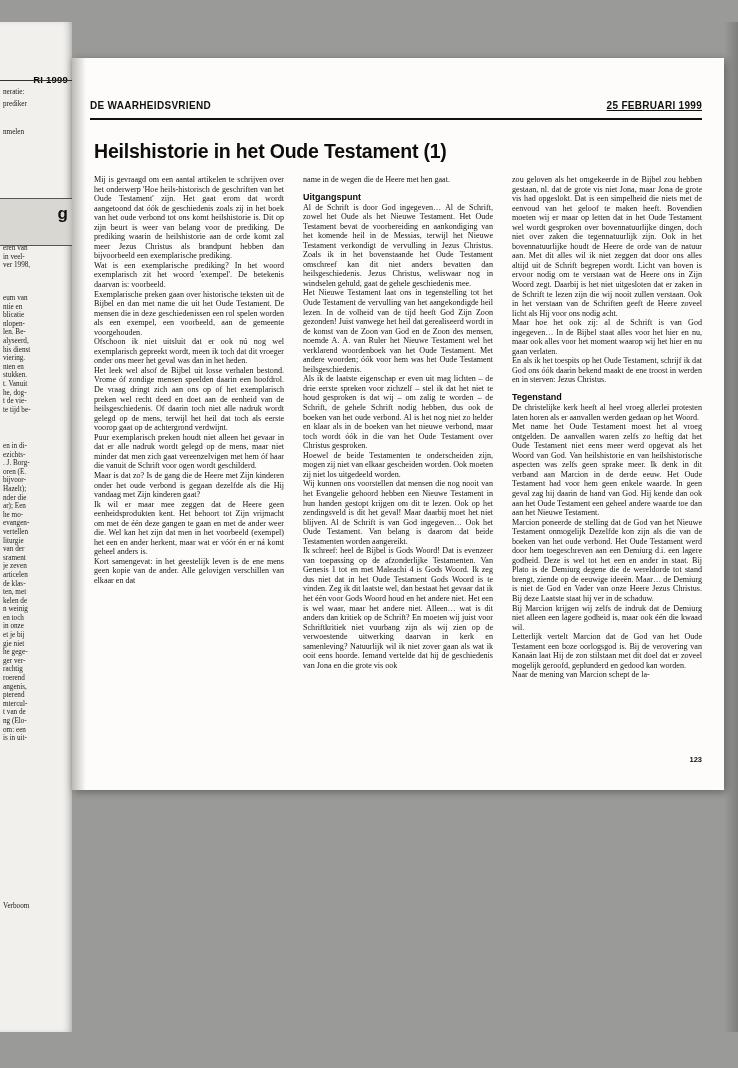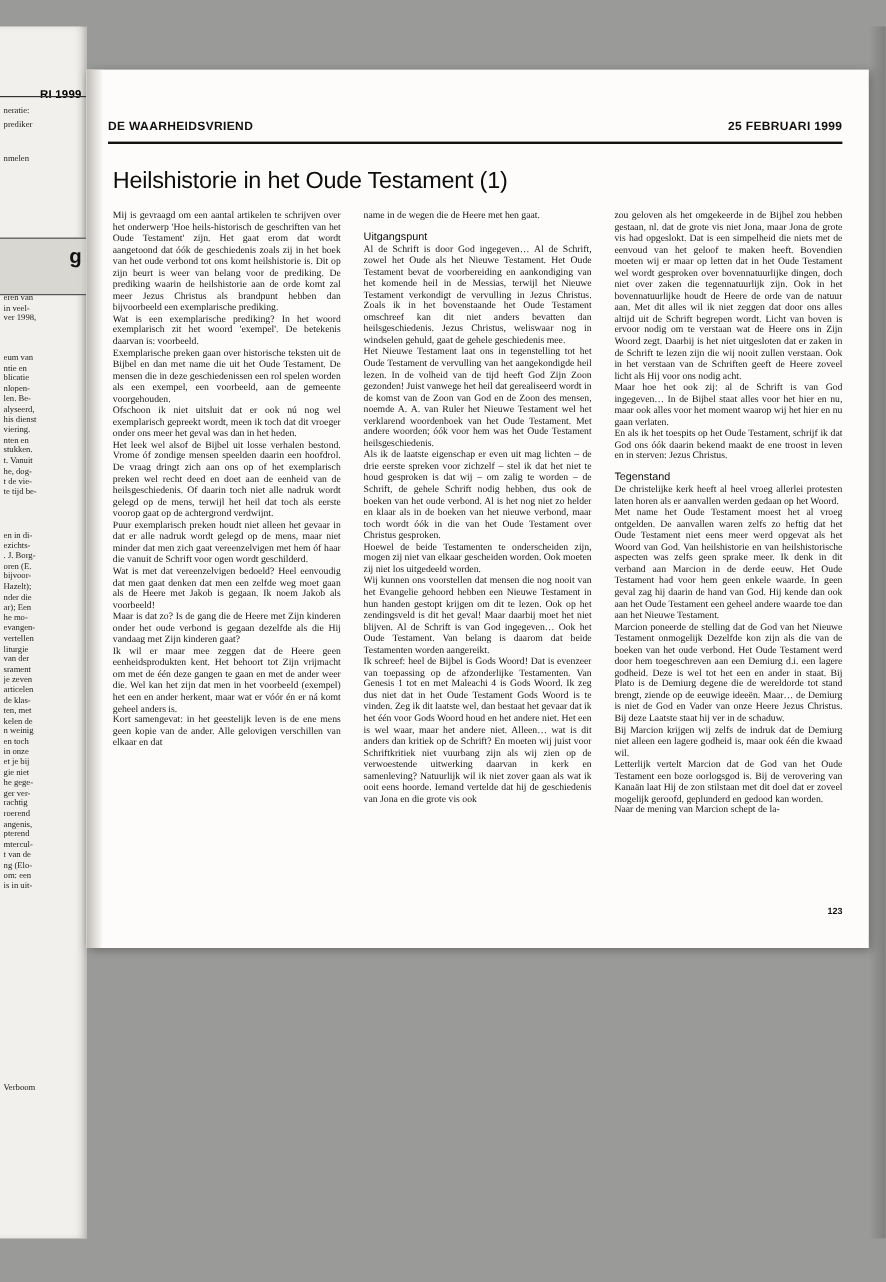--- a/index.html
+++ b/index.html
@@ -91,36 +91,36 @@
     position: absolute;
     left: 18px; right: 22px; top: 42px;
     height: 16px;
     font-family: "Liberation Sans", sans-serif;
     font-size: 10px;
     font-weight: bold;
     letter-spacing: 0.3px;
     color: #111;
   }
   .header .hl { position: absolute; left: 0; top: 0; }
-  .header .hr { position: absolute; right: 0; top: 0; }
+  .header .hr { position: absolute; right: 0; top: 0; text-decoration: underline; }
   .header-rule {
     position: absolute;
     left: 18px; right: 22px;
     top: 60px;
     height: 1.5px;
     background: #111;
   }
   .article-title {
     position: absolute;
     left: 22px;
     top: 82px;
     width: 600px;
     font-family: "Liberation Sans", sans-serif;
     font-size: 19.5px;
-    font-weight: normal;
+    font-weight: bold;
     color: #0d0d0d;
     letter-spacing: -0.2px;
   }
   .cols {
     position: absolute;
     left: 22px;
     top: 117px;
     width: 608px;
     height: 855px;
   }
@@ -141,21 +141,21 @@
     text-align: justify;
     color: #131313;
     text-indent: 0;
     hyphens: auto;
   }
   .col p + p { margin-top: 0; }
   .col h3 {
     margin: 7px 0 1px 0;
     font-family: "Liberation Sans", sans-serif;
     font-size: 9px;
-    font-weight: normal;
+    font-weight: bold;
     color: #0d0d0d;
   }
   .col h3:first-child { margin-top: 0; }
   .page-number {
     position: absolute;
     right: 22px;
     bottom: 26px;
     font-family: "Liberation Sans", sans-serif;
     font-size: 7.5px;
     font-weight: bold;
@@ -249,41 +249,40 @@
 
     <div class="cols">
 
       <div class="col c1">
         <p>Mij is gevraagd om een aantal artikelen te schrijven over het onderwerp 'Hoe heils-historisch de geschriften van het Oude Testament' zijn. Het gaat erom dat wordt aangetoond dat óók de geschiedenis zoals zij in het boek van het oude verbond tot ons komt heilshistorie is. Dit op zijn beurt is weer van belang voor de prediking. De prediking waarin de heilshistorie aan de orde komt zal meer Jezus Christus als brandpunt hebben dan bijvoorbeeld een exemplarische prediking.</p>
         <p>Wat is een exemplarische prediking? In het woord exemplarisch zit het woord 'exempel'. De betekenis daarvan is: voorbeeld.</p>
         <p>Exemplarische preken gaan over historische teksten uit de Bijbel en dan met name die uit het Oude Testament. De mensen die in deze geschiedenissen een rol spelen worden als een exempel, een voorbeeld, aan de gemeente voorgehouden.</p>
         <p>Ofschoon ik niet uitsluit dat er ook nú nog wel exemplarisch gepreekt wordt, meen ik toch dat dit vroeger onder ons meer het geval was dan in het heden.</p>
         <p>Het leek wel alsof de Bijbel uit losse verhalen bestond. Vrome óf zondige mensen speelden daarin een hoofdrol. De vraag dringt zich aan ons op of het exemplarisch preken wel recht deed en doet aan de eenheid van de heilsgeschiedenis. Of daarin toch niet alle nadruk wordt gelegd op de mens, terwijl het heil dat toch als eerste voorop gaat op de achtergrond verdwijnt.</p>
         <p>Puur exemplarisch preken houdt niet alleen het gevaar in dat er alle nadruk wordt gelegd op de mens, maar niet minder dat men zich gaat vereenzelvigen met hem óf haar die vanuit de Schrift voor ogen wordt geschilderd.</p>
-        <p>Wat is met dat vereenzelvigen bedoeld? Heel eenvoudig dat men gaat denken dat men een zelfde weg moet gaan als de Heere met Jakob is gegaan. Ik noem Jakob als voorbeeld!</p>
         <p>Maar is dat zo? Is de gang die de Heere met Zijn kinderen onder het oude verbond is gegaan dezelfde als die Hij vandaag met Zijn kinderen gaat?</p>
         <p>Ik wil er maar mee zeggen dat de Heere geen eenheidsprodukten kent. Het behoort tot Zijn vrijmacht om met de één deze gangen te gaan en met de ander weer die. Wel kan het zijn dat men in het voorbeeld (exempel) het een en ander herkent, maar wat er vóór én er ná komt geheel anders is.</p>
         <p>Kort samengevat: in het geestelijk leven is de ene mens geen kopie van de ander. Alle gelovigen verschillen van elkaar en dat</p>
       </div>
 
       <div class="col c2">
         <p>name in de wegen die de Heere met hen gaat.</p>
         <h3>Uitgangspunt</h3>
         <p>Al de Schrift is door God ingegeven… Al de Schrift, zowel het Oude als het Nieuwe Testament. Het Oude Testament bevat de voorbereiding en aankondiging van het komende heil in de Messias, terwijl het Nieuwe Testament verkondigt de vervulling in Jezus Christus. Zoals ik in het bovenstaande het Oude Testament omschreef kan dit niet anders bevatten dan heilsgeschiedenis. Jezus Christus, weliswaar nog in windselen gehuld, gaat de gehele geschiedenis mee.</p>
         <p>Het Nieuwe Testament laat ons in tegenstelling tot het Oude Testament de vervulling van het aangekondigde heil lezen. In de volheid van de tijd heeft God Zijn Zoon gezonden! Juist vanwege het heil dat gerealiseerd wordt in de komst van de Zoon van God en de Zoon des mensen, noemde A. A. van Ruler het Nieuwe Testament wel het verklarend woordenboek van het Oude Testament. Met andere woorden; óók voor hem was het Oude Testament heilsgeschiedenis.</p>
         <p>Als ik de laatste eigenschap er even uit mag lichten – de drie eerste spreken voor zichzelf – stel ik dat het niet te houd gesproken is dat wij – om zalig te worden – de Schrift, de gehele Schrift nodig hebben, dus ook de boeken van het oude verbond. Al is het nog niet zo helder en klaar als in de boeken van het nieuwe verbond, maar toch wordt óók in die van het Oude Testament over Christus gesproken.</p>
         <p>Hoewel de beide Testamenten te onderscheiden zijn, mogen zij niet van elkaar gescheiden worden. Ook moeten zij niet los uitgedeeld worden.</p>
         <p>Wij kunnen ons voorstellen dat mensen die nog nooit van het Evangelie gehoord hebben een Nieuwe Testament in hun handen gestopt krijgen om dit te lezen. Ook op het zendingsveld is dit het geval! Maar daarbij moet het niet blijven. Al de Schrift is van God ingegeven… Ook het Oude Testament. Van belang is daarom dat beide Testamenten worden aangereikt.</p>
         <p>Ik schreef: heel de Bijbel is Gods Woord! Dat is evenzeer van toepassing op de afzonderlijke Testamenten. Van Genesis 1 tot en met Maleachi 4 is Gods Woord. Ik zeg dus niet dat in het Oude Testament Gods Woord is te vinden. Zeg ik dit laatste wel, dan bestaat het gevaar dat ik het één voor Gods Woord houd en het andere niet. Het een is wel waar, maar het andere niet. Alleen… wat is dit anders dan kritiek op de Schrift? En moeten wij juist voor Schriftkritiek niet vuurbang zijn als wij zien op de verwoestende uitwerking daarvan in kerk en samenleving? Natuurlijk wil ik niet zover gaan als wat ik ooit eens hoorde. Iemand vertelde dat hij de geschiedenis van Jona en die grote vis ook</p>
       </div>
 
       <div class="col c3">
         <p>zou geloven als het omgekeerde in de Bijbel zou hebben gestaan, nl. dat de grote vis niet Jona, maar Jona de grote vis had opgeslokt. Dat is een simpelheid die niets met de eenvoud van het geloof te maken heeft. Bovendien moeten wij er maar op letten dat in het Oude Testament wel wordt gesproken over bovennatuurlijke dingen, doch niet over zaken die tegennatuurlijk zijn. Ook in het bovennatuurlijke houdt de Heere de orde van de natuur aan. Met dit alles wil ik niet zeggen dat door ons alles altijd uit de Schrift begrepen wordt. Licht van boven is ervoor nodig om te verstaan wat de Heere ons in Zijn Woord zegt. Daarbij is het niet uitgesloten dat er zaken in de Schrift te lezen zijn die wij nooit zullen verstaan. Ook in het verstaan van de Schriften geeft de Heere zoveel licht als Hij voor ons nodig acht.</p>
         <p>Maar hoe het ook zij: al de Schrift is van God ingegeven… In de Bijbel staat alles voor het hier en nu, maar ook alles voor het moment waarop wij het hier en nu gaan verlaten.</p>
-        <p>En als ik het toespits op het Oude Testament, schrijf ik dat God ons óók daarin bekend maakt de ene troost in leven en in sterven: Jezus Christus.</p>
+        <p>En als ik het toespits op het Oude Testament, schrijf ik dat God ons óók daarin bekend maakt de ene troost in werden en in sterven: Jezus Christus.</p>
         <h3>Tegenstand</h3>
         <p>De christelijke kerk heeft al heel vroeg allerlei protesten laten horen als er aanvallen werden gedaan op het Woord.</p>
         <p>Met name het Oude Testament moest het al vroeg ontgelden. De aanvallen waren zelfs zo heftig dat het Oude Testament niet eens meer werd opgevat als het Woord van God. Van heilshistorie en van heilshistorische aspecten was zelfs geen sprake meer. Ik denk in dit verband aan Marcion in de derde eeuw. Het Oude Testament had voor hem geen enkele waarde. In geen geval zag hij daarin de hand van God. Hij kende dan ook aan het Oude Testament een geheel andere waarde toe dan aan het Nieuwe Testament.</p>
         <p>Marcion poneerde de stelling dat de God van het Nieuwe Testament onmogelijk Dezelfde kon zijn als die van de boeken van het oude verbond. Het Oude Testament werd door hem toegeschreven aan een Demiurg d.i. een lagere godheid. Deze is wel tot het een en ander in staat. Bij Plato is de Demiurg degene die de wereldorde tot stand brengt, ziende op de eeuwige ideeën. Maar… de Demiurg is niet de God en Vader van onze Heere Jezus Christus. Bij deze Laatste staat hij ver in de schaduw.</p>
         <p>Bij Marcion krijgen wij zelfs de indruk dat de Demiurg niet alleen een lagere godheid is, maar ook één die kwaad wil.</p>
         <p>Letterlijk vertelt Marcion dat de God van het Oude Testament een boze oorlogsgod is. Bij de verovering van Kanaän laat Hij de zon stilstaan met dit doel dat er zoveel mogelijk geroofd, geplunderd en gedood kan worden.</p>
         <p>Naar de mening van Marcion schept de la-</p>
       </div>
 
     </div>

